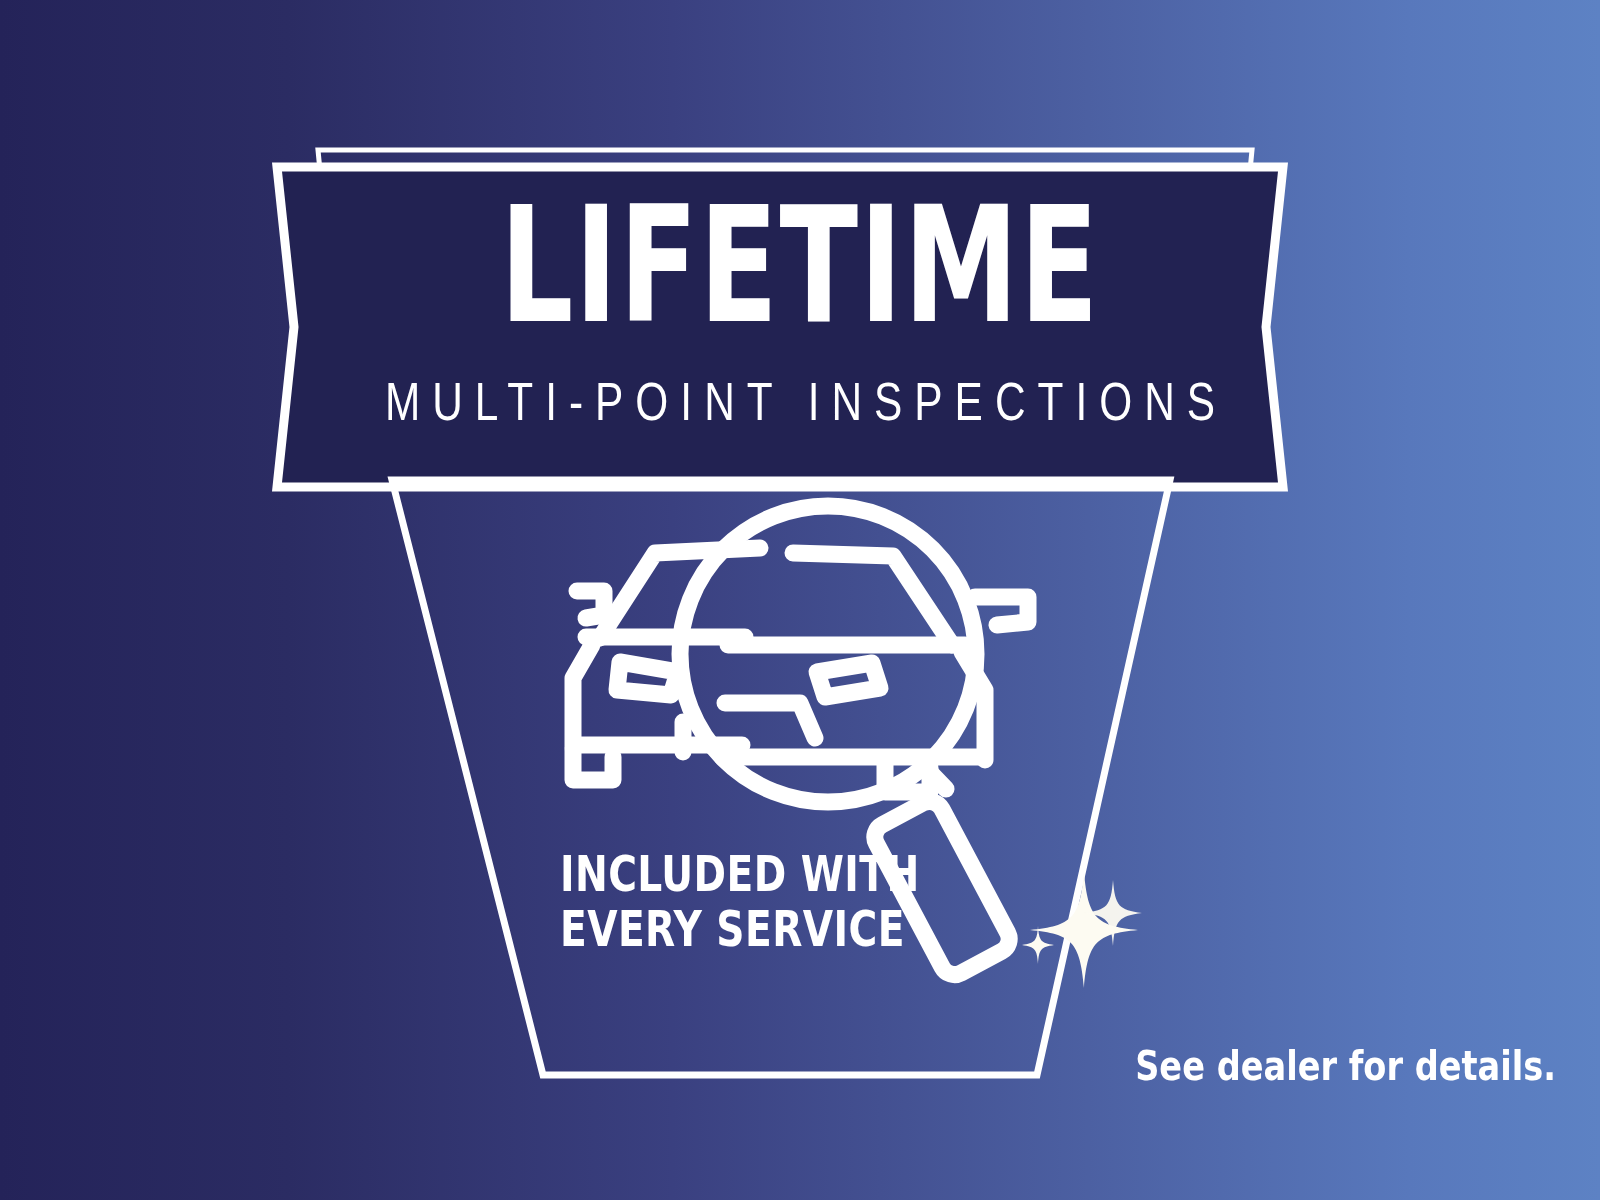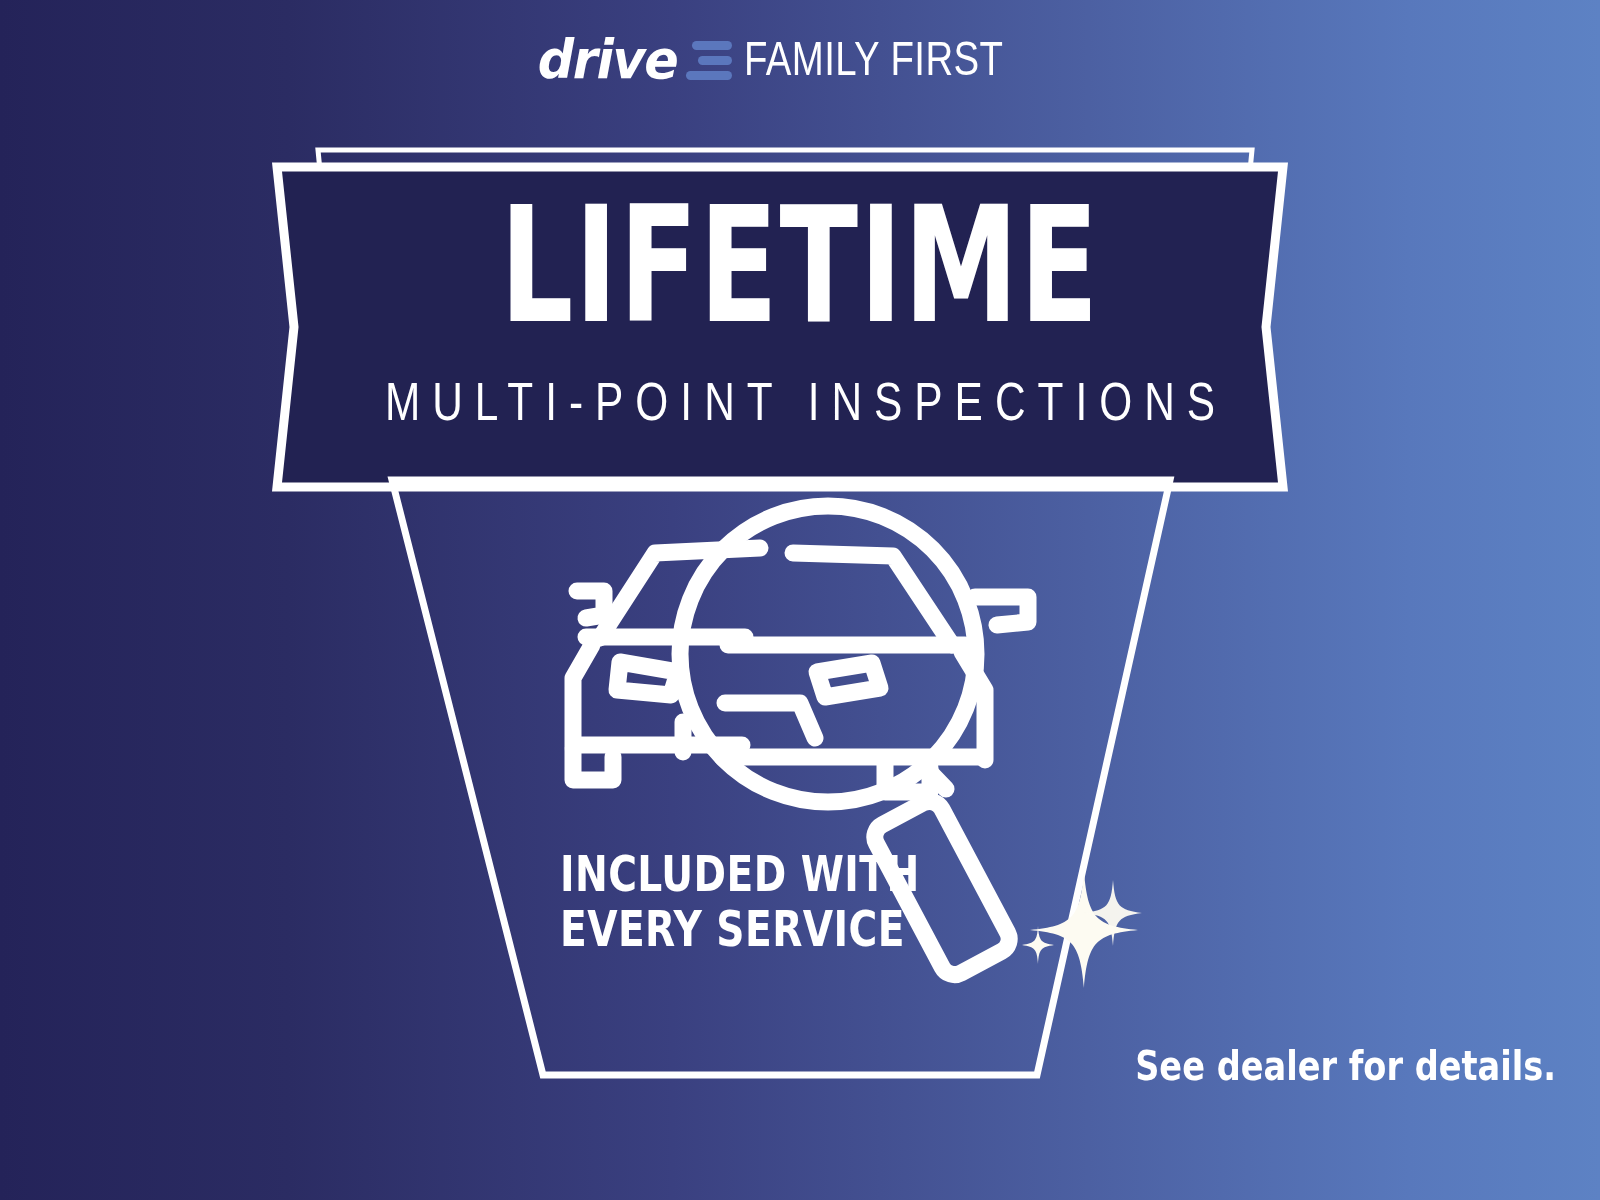--- a/index.html
+++ b/index.html
@@ -195,29 +195,20 @@
     <g fill="#fdfbf2">
       <path d="M 1084,872 C 1088,918 1096,926 1138,930 C 1096,934 1088,942 1084,988
                C 1080,942 1072,934 1030,930 C 1072,926 1080,918 1084,872 Z"></path>
       <path d="M 1113,880 C 1115,906 1119,910 1142,913 C 1119,916 1115,920 1113,946
                C 1111,920 1107,916 1084,913 C 1107,910 1111,906 1113,880 Z" opacity="0.95"></path>
       <path d="M 1038,926 C 1039,941 1041,943 1054,945 C 1041,947 1039,949 1038,964
                C 1037,949 1035,947 1022,945 C 1035,943 1037,941 1038,926 Z"></path>
     </g>
   </svg>
 
-  <div class="brand">
-    <span class="brand-drive">drive</span>
-    <span class="brand-bars">
-      <i></i>
-        <i></i>
-        <i></i>
-    </span>
-    <span class="brand-family">FAMILY FIRST</span>
-  </div>
 
   <div class="headline">LIFETIME</div>
   <div class="subhead">MULTI-POINT INSPECTIONS</div>
 
   <div class="included">
     <span>INCLUDED WITH</span>
     <span>EVERY SERVICE</span>
   </div>
 
   <div class="disclaimer">See dealer for details.</div>

